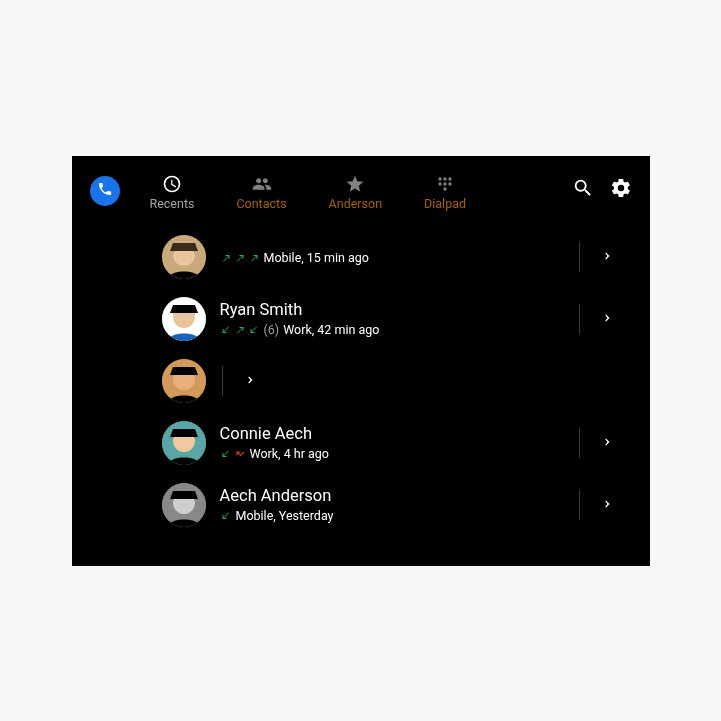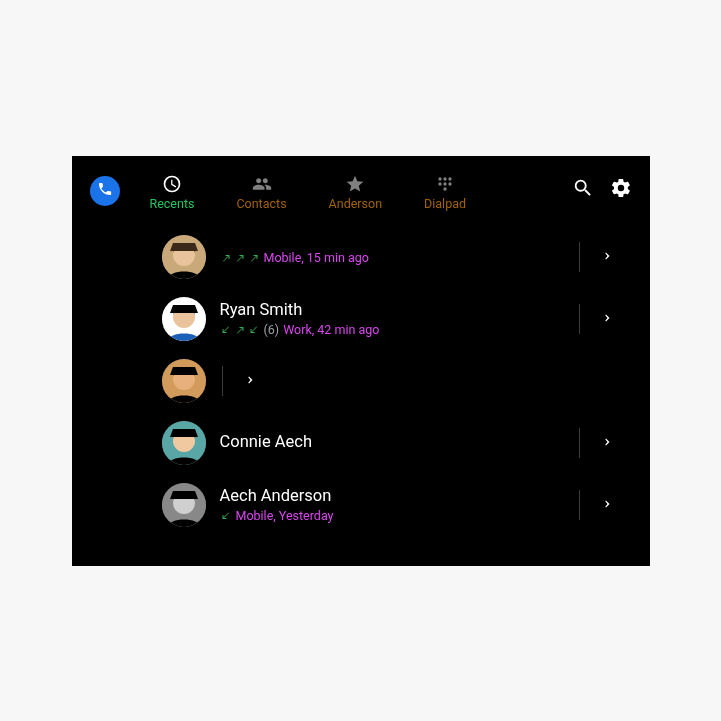--- a/index.html
+++ b/index.html
@@ -49,21 +49,21 @@
     cursor: pointer;
   }
   .tab-icon { width: 20px; height: 20px; display:flex; align-items:center; justify-content:center; }
   .tab-icon svg { width: 20px; height: 20px; fill: #808080; }
   .tab.active .tab-icon svg { fill: #fff; }
   .tab-label {
     font-size: 12.5px;
     color: #a16207;
     font-weight: 400;
   }
-  .tab.active .tab-label { color: #22c55e; }
+  .tab.active .tab-label { color: #a3a3a3; }
   .spacer { flex: 1; }
   .action-icon {
     width: 22px;
     height: 22px;
     margin-left: 16px;
     display:flex; align-items:center; justify-content:center;
     margin-top: 5px;
     cursor:pointer;
   }
   .action-icon svg { width: 22px; height: 22px; fill: #fff; }
@@ -103,21 +103,21 @@
     color: #9aa0a6;
     margin-top: 2px;
   }
   .call-arrows { display: flex; gap: 2px; }
   .call-arrow { width: 12px; height: 12px; display:inline-flex; }
   .call-arrow svg { width: 12px; height: 12px; }
   .arrow-out svg { fill: #34a853; }
   .arrow-in svg { fill: #34a853; }
   .arrow-missed svg { fill: #ea4335; }
   .call-count { color: #9aa0a6; }
-  .call-meta { color: #d946ef; }
+  .call-meta { color: #ffffff; }
   .vdivider {
     width: 1px;
     height: 30px;
     background: #3c3c3c;
     margin: 0 16px;
   }
   .chevron-btn {
     width: 24px;
     height: 24px;
     margin-right: 12px;
@@ -311,20 +311,36 @@
       <div class="call-row">
     <div class="avatar"><svg class="av4" viewBox="0 0 44 44">
     <rect width="44" height="44"></rect>
     <circle class="face" cx="22" cy="20" r="11"></circle>
     <path class="hair" d="M11 18c0-8 22-8 22 0v-3c0-9-22-9-22 0z"></path>
     <path class="hat" d="M8 16h28l-3-8H11z"></path>
     <path class="shirt" d="M6 44c0-10 32-10 32 0z"></path>
   </svg></div>
     <div class="call-text">
       <div class="call-name">Connie Aech</div>
+      <div class="call-sub">
+        <span class="call-arrows">
+              <span class="call-arrow arrow-in">
+                <svg viewBox="0 0 24 24">
+                  <path d="M18 6L8 16h5v2H5v-8h2v5L17 5z"></path>
+                </svg>
+              </span>
+              <span class="call-arrow arrow-missed">
+                <svg viewBox="0 0 24 24">
+                  <path d="M5 7h8v2H8.4L13 13.6 19 7.6 20.4 9 13 16.4 7 10.4V15H5z"></path>
+                </svg>
+              </span>
+            </span>
+
+        <span class="call-meta">Work, 4 hr ago</span>
+      </div>
     </div>
     <div class="vdivider"></div>
     <div class="chevron-btn">
       <span>
         <svg viewBox="0 0 24 24">
               <path d="M9 6l6 6-6 6z" fill="none"></path>
               <path d="M8 5l7 7-7 7-1.5-1.5L11 12 6.5 6.5z"></path>
             </svg>
       </span>
     </div>

